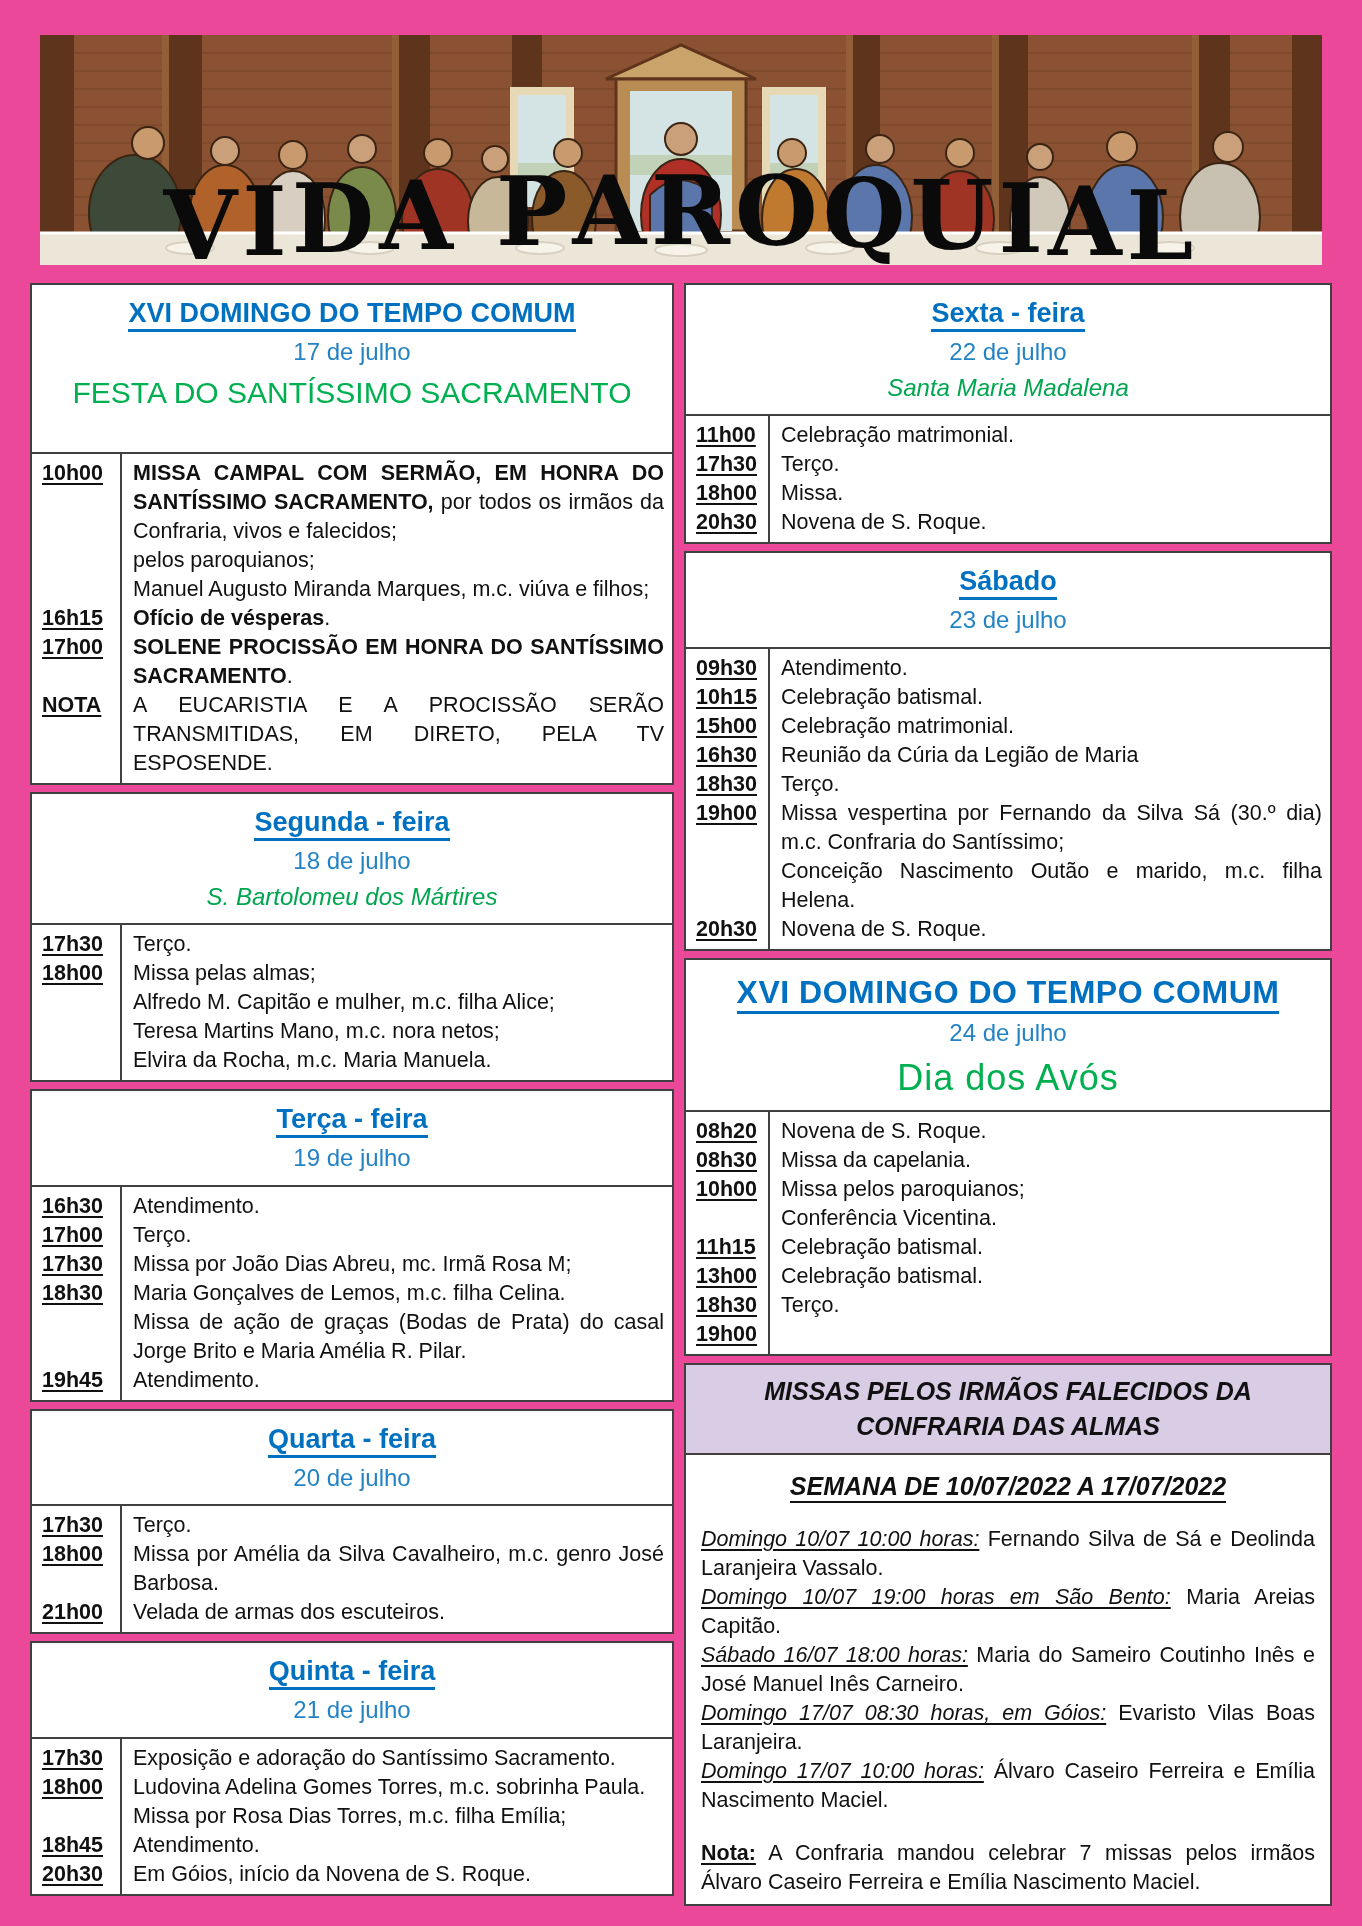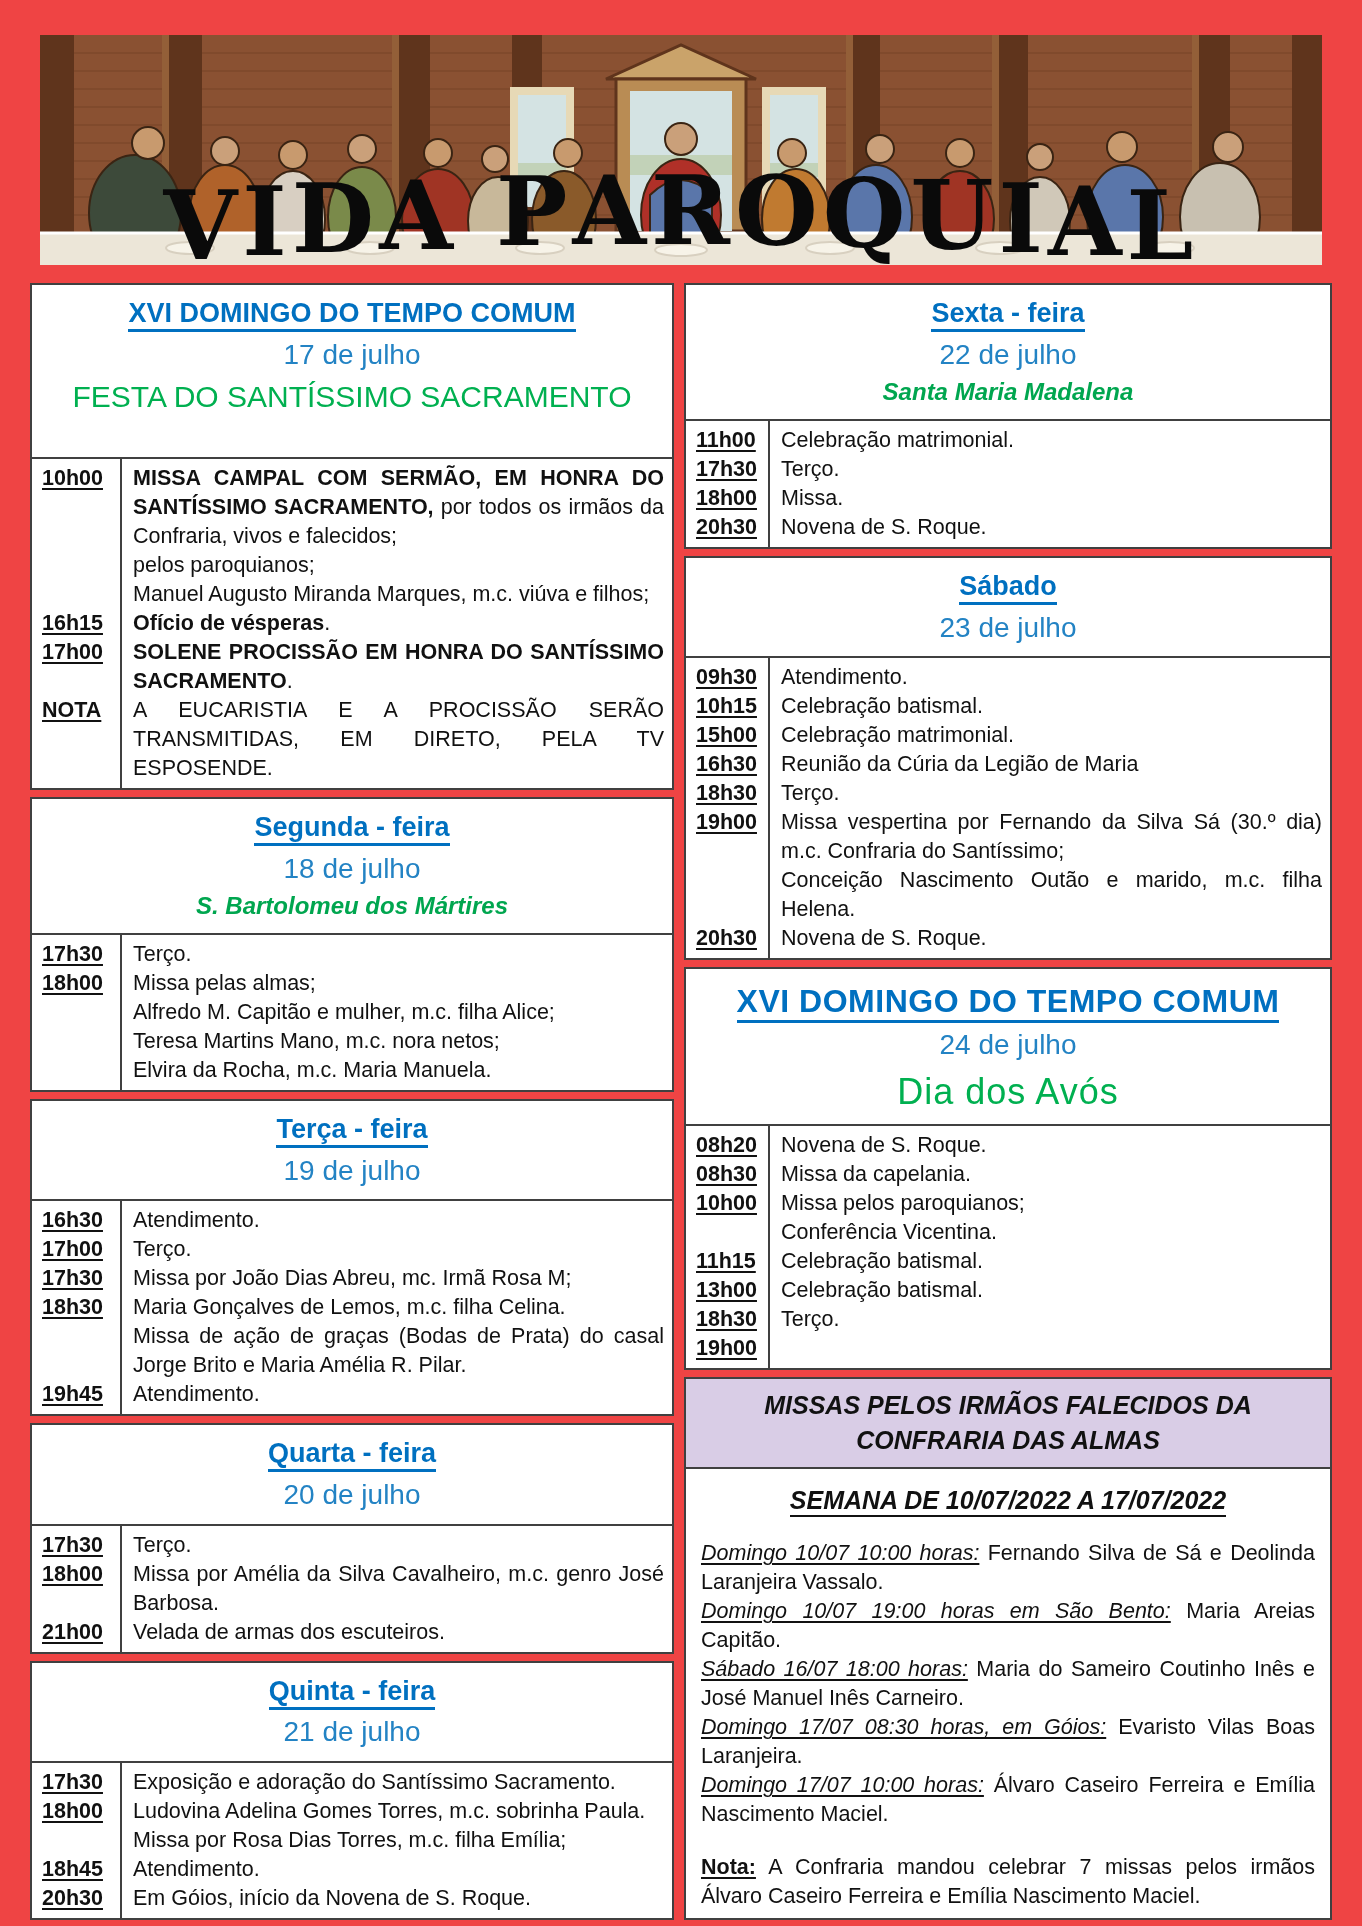--- a/index.html
+++ b/index.html
@@ -1,18 +1,18 @@
 <!DOCTYPE html>
 <html lang="pt"><head>
 <meta charset="utf-8">
 <title>Vida Paroquial</title>
 <style>
   html,body{margin:0;padding:0;background:#ffffff;}
   .page{
-    width:1362px;min-height:1926px;background:#ef4444;position:relative;
+    width:1362px;min-height:1926px;background:#ec4899;position:relative;
     font-family:"Liberation Sans", sans-serif;color:#111;overflow:hidden;
   }
   
   .banner{position:relative;margin:35px 40px 18px;height:230px;}
   .banner svg{width:100%;height:100%;display:block;}
   .banner-title{
     position:absolute;left:0;right:0;bottom:-8px;text-align:center;
     font-family:"DejaVu Serif", serif;font-weight:700;font-size:95px;
     letter-spacing:5px;color:#0a0a0a;line-height:1;white-space:nowrap;
   }
@@ -22,22 +22,22 @@
   .col{display:flex;flex-direction:column;}
   .col-left{width:644px;}
   .col-right{width:648px;}
   
   .day-box,.notice-box{border:2px solid var(--border);margin-bottom:7px;background:#fff;}
   .day-head{text-align:center;padding:12px 6px;border-bottom:2px solid var(--border);}
   .day-head.tall-bottom{padding-bottom:42px;}
   .day-title{color:var(--blue);font-weight:bold;font-size:27px;line-height:1.25;}
   .day-title.big{font-size:32px;letter-spacing:0.5px;}
   .day-title .underlined{border-bottom:3px solid var(--blue);padding-bottom:1px;}
-  .day-date{color:var(--dateblue);font-size:28px;margin-top:7px;line-height:1.2;}
-  .day-saint{color:var(--green);font-weight:bold;font-style:italic;font-size:24px;margin-top:7px;line-height:1.2;}
+  .day-date{color:var(--dateblue);font-size:24px;margin-top:7px;line-height:1.2;}
+  .day-saint{color:var(--green);font-weight:normal;font-style:italic;font-size:24px;margin-top:7px;line-height:1.2;}
   .day-feast{color:var(--feast);font-weight:normal;font-size:30px;margin-top:9px;line-height:1.15;}
   .day-feast.big{font-size:36px;letter-spacing:1px;}
   
   .sched{position:relative;padding:5px 0;}
   .sched::before{content:"";position:absolute;top:0;bottom:0;left:88px;width:2px;background:var(--border);}
   .col-right .sched::before{left:82px;}
   .row{display:flex;align-items:flex-start;}
   .time{
     flex:0 0 88px;width:88px;box-sizing:border-box;text-align:left;padding-left:10px;
     font-weight:bold;font-size:21.5px;line-height:29px;

